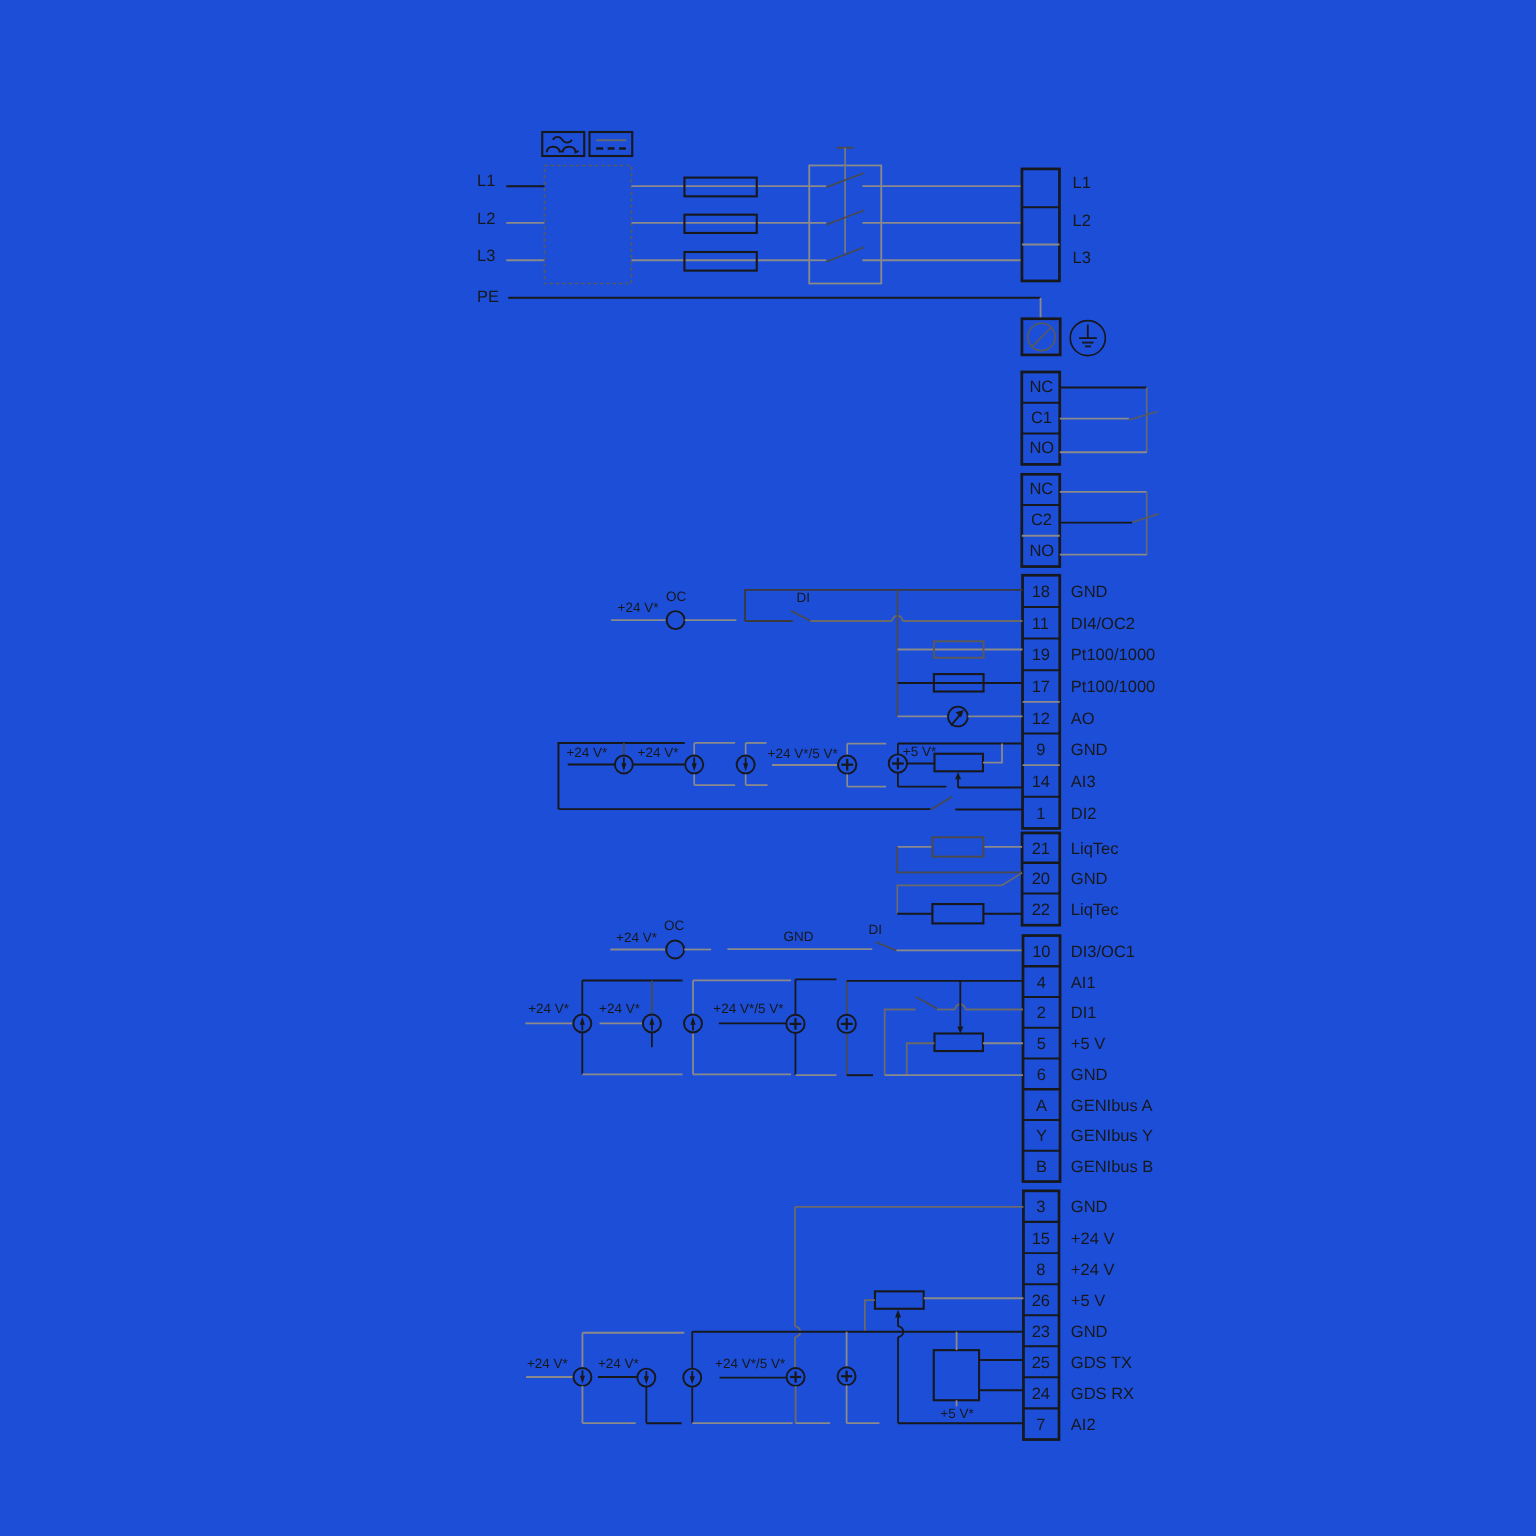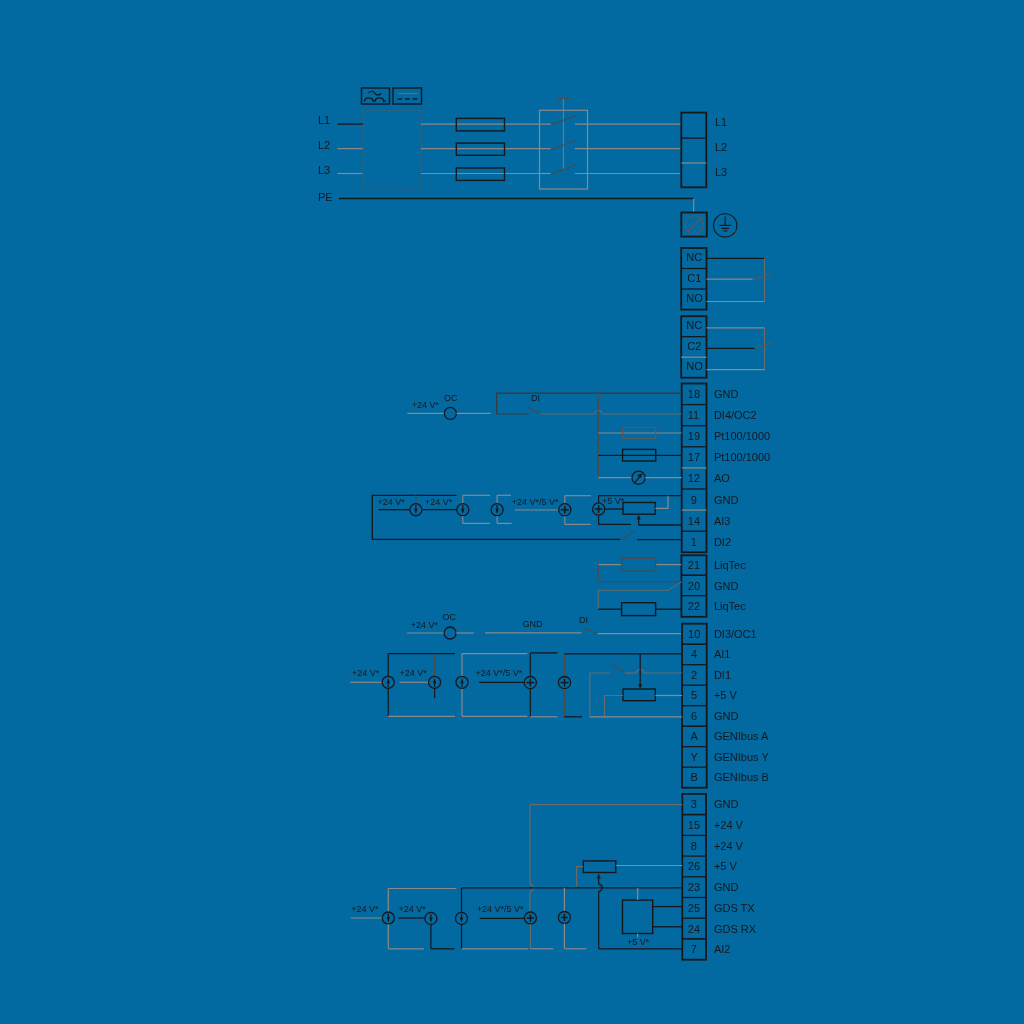--- a/index.html
+++ b/index.html
@@ -1,16 +1,16 @@
 <!DOCTYPE html>
 <html><head>
 <meta charset="utf-8">
 <style>
 html,body{margin:0;padding:0;background:#ffffff;}
-#page{position:relative;width:1024px;height:1024px;background:#0369a1;overflow:hidden;}
+#page{position:relative;width:1024px;height:1024px;background:#1d4ed8;overflow:hidden;}
 svg{display:block;}
 text{font-family:"Liberation Sans",sans-serif;fill:#16181c;}
 .lb{font-size:11px;}
 .sm{font-size:9px;}
 </style>
 </head>
 <body>
 <div id="page">
 <svg width="1024" height="1024" viewBox="0 0 1024 1024" fill="none" stroke-linecap="butt">
 

